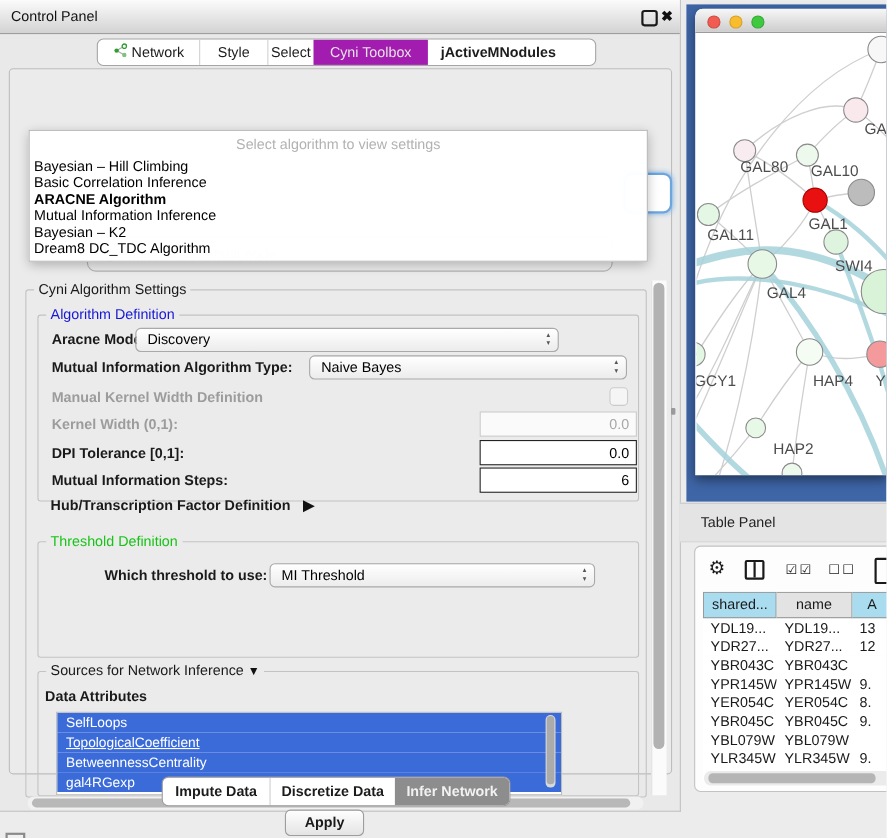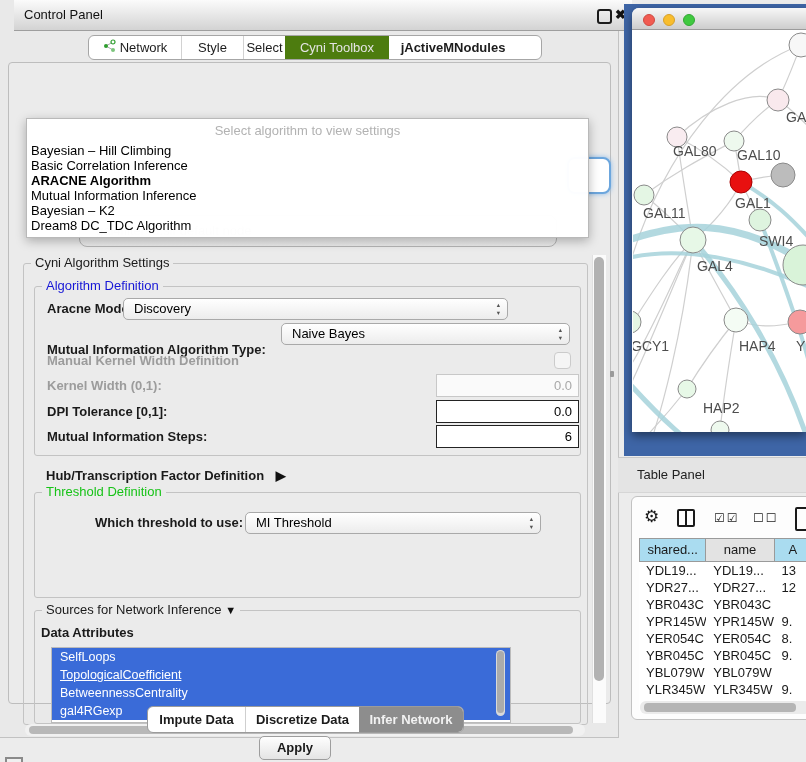--- a/index.html
+++ b/index.html
@@ -4,37 +4,37 @@
 <style>
   html,body{margin:0;padding:0;}
   #app{position:relative;width:806px;height:762px;background:#ececec;overflow:hidden;
        font-family:"Liberation Sans",sans-serif;font-size:13px;color:#1a1a1a;}
   .abs{position:absolute;}
 
   
   #cp{left:0;top:0;width:618px;height:737px;background:#e9e9e9;
       border-right:1px solid #c2c2c2;border-bottom:1px solid #c2c2c2;}
   #cp-title{left:0;top:0;width:618px;height:30px;
-      background:linear-gradient(#fbfbfb,#d3d3d3);border-bottom:1px solid #9e9e9e;margin-left:14px;}
+      background:linear-gradient(#fbfbfb,#d3d3d3);border-bottom:1px solid #9e9e9e;}
   #cp-title .t{position:absolute;left:10px;top:0;line-height:30px;color:#111;}
   .float-ico{left:583px;top:9px;width:11px;height:11px;border:2px solid #1a1a1a;border-radius:3px;}
   .close-ico{left:601px;top:7px;font-size:13px;font-weight:bold;color:#111;}
 
   
   #top-tabs{left:88px;top:35px;width:452px;height:23px;background:#fff;
       border:1px solid #a6a6a6;border-radius:6px;display:flex;overflow:hidden;}
   #top-tabs .tab{height:23px;line-height:23px;text-align:center;color:#1c1c1c;
       border-left:1px solid #d2d2d2;box-sizing:border-box;display:flex;align-items:center;justify-content:center;gap:4px;}
   #top-tabs .tab:first-child{border-left:none;}
   #top-tabs .tab:nth-child(1){width:92px;}
   #top-tabs .tab:nth-child(2){width:62px;}
   #top-tabs .tab:nth-child(3){width:42px;}
   #top-tabs .tab:nth-child(4){width:104px;}
   #top-tabs .tab:nth-child(5){width:128px;font-weight:bold;}
-  #top-tabs .tab.sel{background:#4d7c0f;color:#e4e4e4;border-left:none;}
+  #top-tabs .tab.sel{background:#a21caf;color:#e4e4e4;border-left:none;}
   #top-tabs .tab.sel + .tab{border-left:none;}
 
   
   #panel{left:8px;top:62px;width:601px;height:640px;background:#ebebeb;
       border:1px solid #bdbdbd;border-radius:4px;}
 
   
   #bg-combo{left:70px;top:152px;width:478px;height:32px;border:1px solid #b4b4b4;border-radius:8px;
       background:linear-gradient(#ffffff,#e9e9e9);color:#9e9e9e;line-height:30px;padding-left:16px;
       box-sizing:border-box;overflow:hidden;z-index:2;}
@@ -212,21 +212,21 @@
 
           <span class="lbl b" style="left:12px;top:14px;">Aracne Mode:</span>
           <div class="combo" style="left:88px;top:11px;width:385px;">
             <span class="val">Discovery</span>
             <span class="spin">
                 <span>▴</span>
                 <span>▾</span>
               </span>
           </div>
 
-          <span class="lbl b" style="left:12px;top:39px;margin-top:16px;">Mutual Information Algorithm Type:</span>
+          <span class="lbl b" style="left:12px;top:39px;">Mutual Information Algorithm Type:</span>
           <div class="combo" style="left:246px;top:36px;width:289px;">
             <span class="val">Naive Bayes</span>
             <span class="spin">
                 <span>▴</span>
                 <span>▾</span>
               </span>
           </div>
 
           <span class="lbl b dis" style="left:12px;top:66px;">Manual Kernel Width Definition</span>
           <div class="checkbox" style="left:519px;top:65px;"></div>
@@ -240,21 +240,21 @@
           <div class="field on" style="left:401px;top:113px;width:143px;">
             <span>0.0</span>
           </div>
 
           <span class="lbl b" style="left:12px;top:142px;">Mutual Information Steps:</span>
           <div class="field on" style="left:401px;top:138px;width:143px;">
             <span>6</span>
           </div>
         </div>
 
-        <span class="lbl b" style="left:22px;top:204px;">
+        <span class="lbl b" style="left:22px;top:188px;">
           <span>Hub/Transcription Factor Definition</span>
           <span class="arrow-ico" style="margin-left:8px;">▶</span>
         </span>
 
         <div id="grp-thresh" class="group">
           <span class="legend green">Threshold Definition</span>
 
           <span class="lbl b" style="left:60px;top:22px;">Which threshold to use:</span>
           <div class="combo" style="left:210px;top:19px;width:296px;">
             <span class="val">MI Threshold</span>

